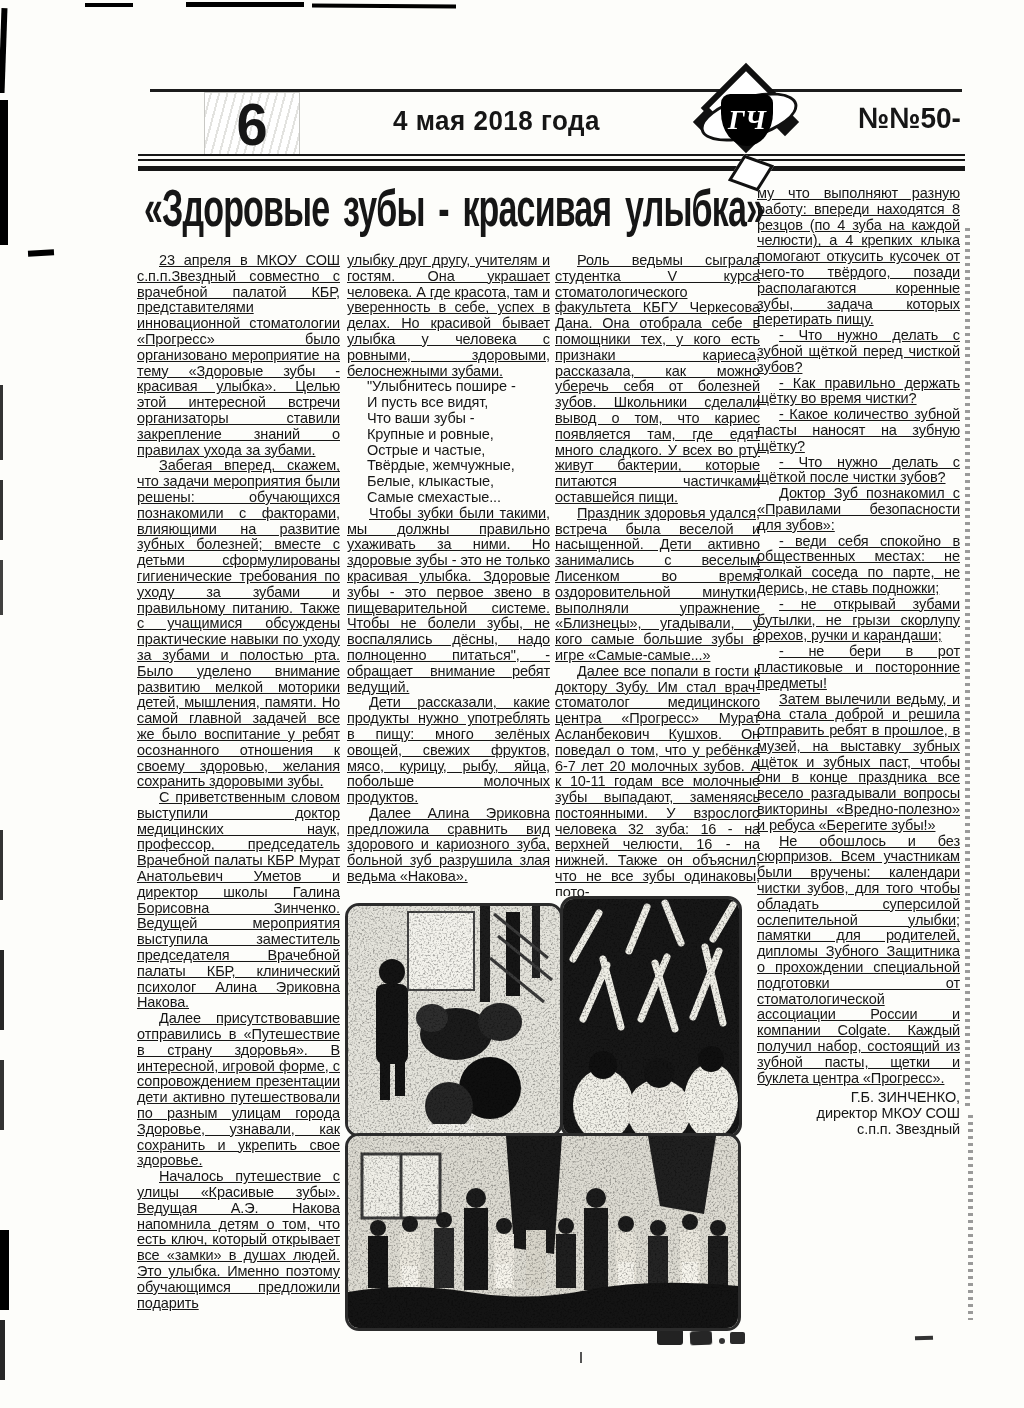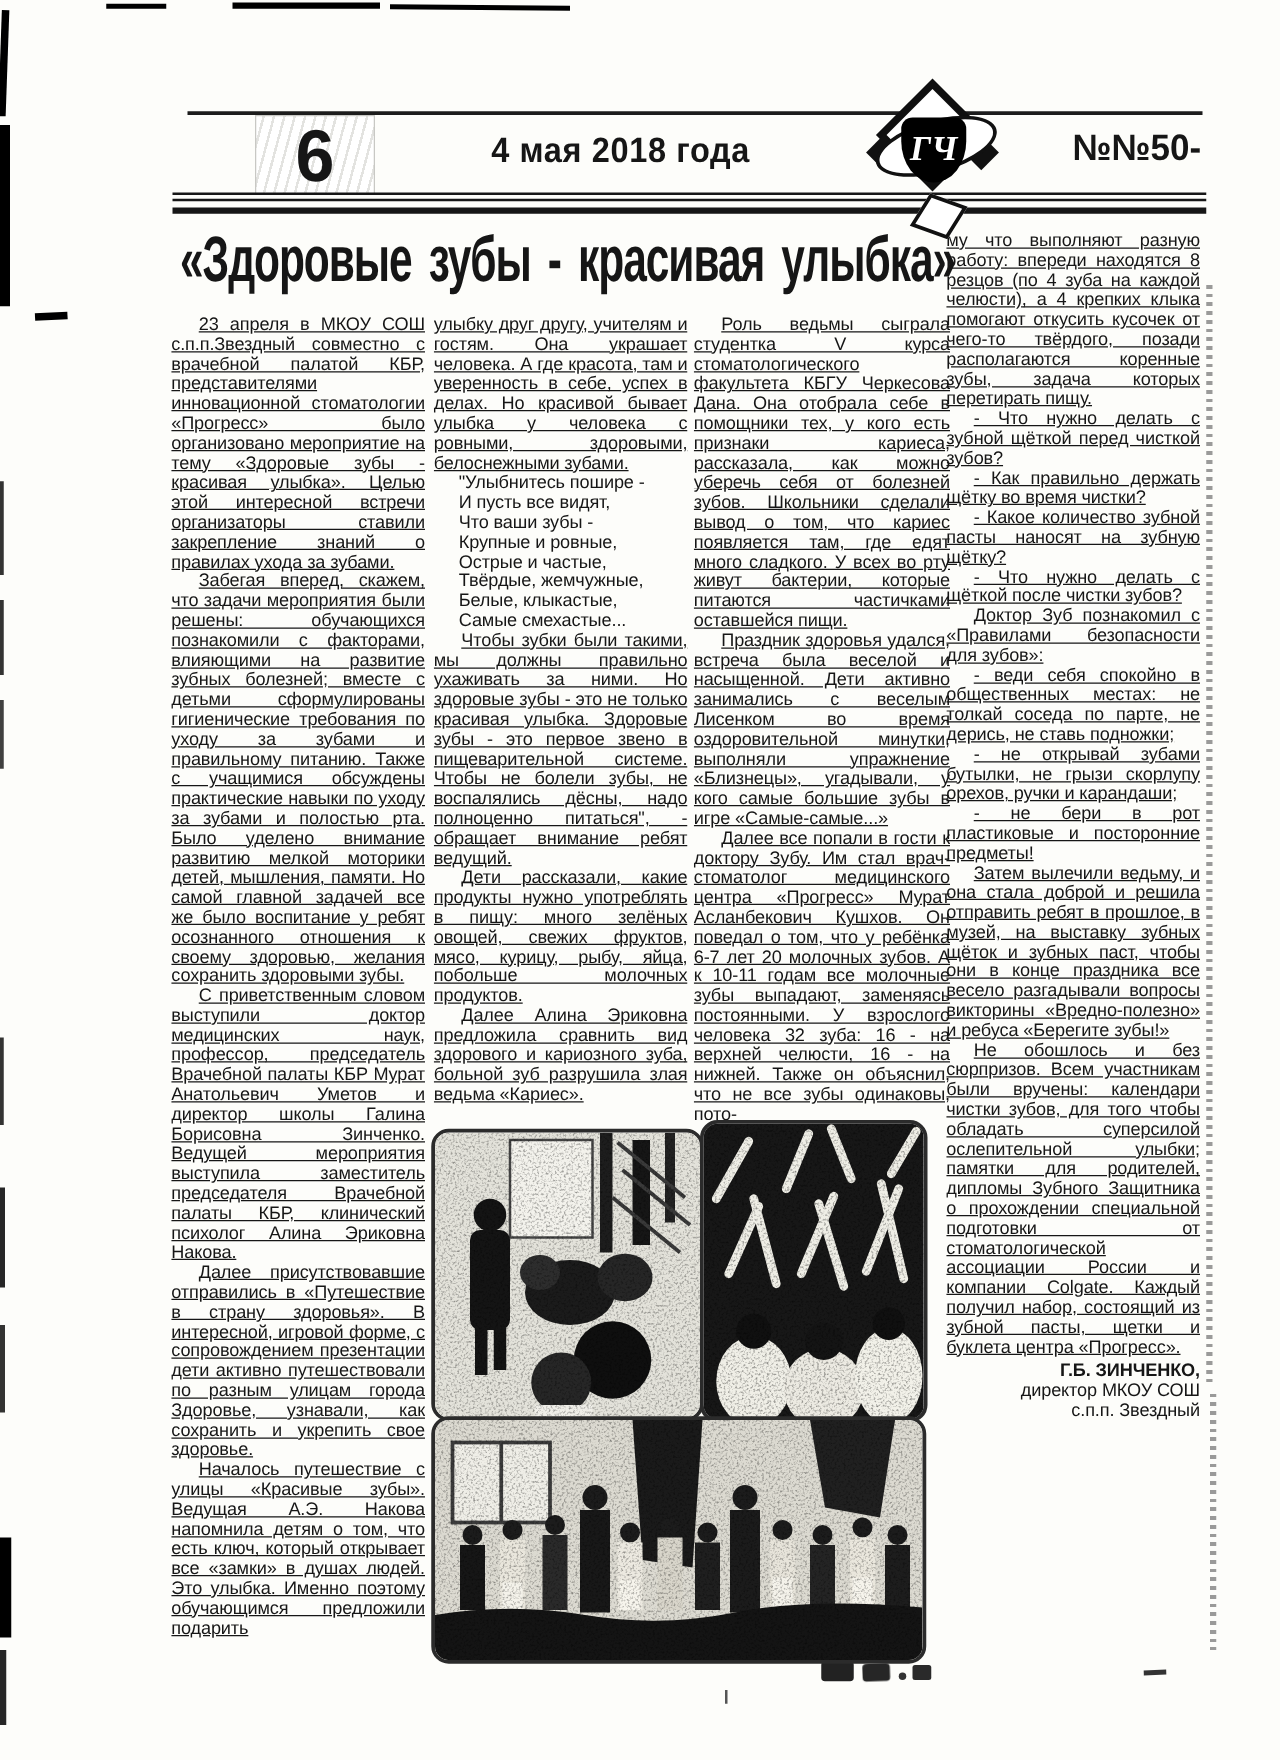--- a/index.html
+++ b/index.html
@@ -38,21 +38,21 @@
   .headline{position:absolute;left:144px;top:180px;width:612px;white-space:nowrap;
             font-weight:bold;font-size:40px;letter-spacing:-1px;word-spacing:6px;
             transform:scale(.85,1.28);transform-origin:left top;}
   
   .col{position:absolute;text-align:justify;font-size:14.5px;line-height:15.8px;overflow:hidden;letter-spacing:-.1px;}
   .col p{margin:0;text-indent:22px;text-decoration:underline;}
   .col p.noindent{text-indent:0;}
   .poem{margin:0 0 0 20px;text-align:left;}
   .poem div{text-indent:0;}
   .signature{margin-top:4px;text-align:right;}
-  .signature .sig-name{font-weight:bold;}
+  .signature .sig-name{font-weight:normal;}
   
   .photo{position:absolute;border:3px solid #2b2b2b;border-radius:14px;overflow:hidden;background:#ddd;}
   .photo svg{display:block;}
 </style>
 </head>
 <body>
 
 <div class="page">
 
   <svg width="0" height="0" style="position:absolute">
@@ -129,21 +129,21 @@
       <div>И пусть все видят,</div>
       <div>Что ваши зубы -</div>
       <div>Крупные и ровные,</div>
       <div>Острые и частые,</div>
       <div>Твёрдые, жемчужные,</div>
       <div>Белые, клыкастые,</div>
       <div>Самые смехастые...</div>
     </div>
     <p>Чтобы зубки были такими, мы должны правильно ухаживать за ними. Но здоровые зубы - это не только красивая улыбка. Здоровые зубы - это первое звено в пищеварительной системе. Чтобы не болели зубы, не воспалялись дёсны, надо полноценно питаться", - обращает внимание ребят ведущий.</p>
     <p>Дети рассказали, какие продукты нужно употреблять в пищу: много зелёных овощей, свежих фруктов, мясо, курицу, рыбу, яйца, побольше молочных продуктов.</p>
-    <p>Далее Алина Эриковна предложила сравнить вид здорового и кариозного зуба, больной зуб разрушила злая ведьма «Кариес».</p>
+    <p>Далее Алина Эриковна предложила сравнить вид здорового и кариозного зуба, больной зуб разрушила злая ведьма «Накова».</p>
   </div>
 
   <div class="col" style="left:555px;top:253px;width:205px;height:643px">
     <p>Роль ведьмы сыграла студентка V курса стоматологического факультета КБГУ Черкесова Дана. Она отобрала себе в помощники тех, у кого есть признаки кариеса, рассказала, как можно уберечь себя от болезней зубов. Школьники сделали вывод о том, что кариес появляется там, где едят много сладкого. У всех во рту живут бактерии, которые питаются частичками оставшейся пищи.</p>
     <p>Праздник здоровья удался, встреча была веселой и насыщенной. Дети активно занимались с веселым Лисенком во время оздоровительной минутки, выполняли упражнение «Близнецы», угадывали, у кого самые большие зубы в игре «Самые-самые...»</p>
     <p>Далее все попали в гости к доктору Зубу. Им стал врач-стоматолог медицинского центра «Прогресс» Мурат Асланбекович Кушхов. Он поведал о том, что у ребёнка 6-7 лет 20 молочных зубов. А к 10-11 годам все молочные зубы выпадают, заменяясь постоянными. У взрослого человека 32 зуба: 16 - на верхней челюсти, 16 - на нижней. Также он объяснил, что не все зубы одинаковы, пото-</p>
   </div>
 
   <div class="col" style="left:757px;top:186px;width:203px;height:1140px">
     <p class="noindent">му что выполняют разную работу: впереди находятся 8 резцов (по 4 зуба на каждой челюсти), а 4 крепких клыка помогают откусить кусочек от чего-то твёрдого, позади располагаются коренные зубы, задача которых перетирать пищу.</p>

